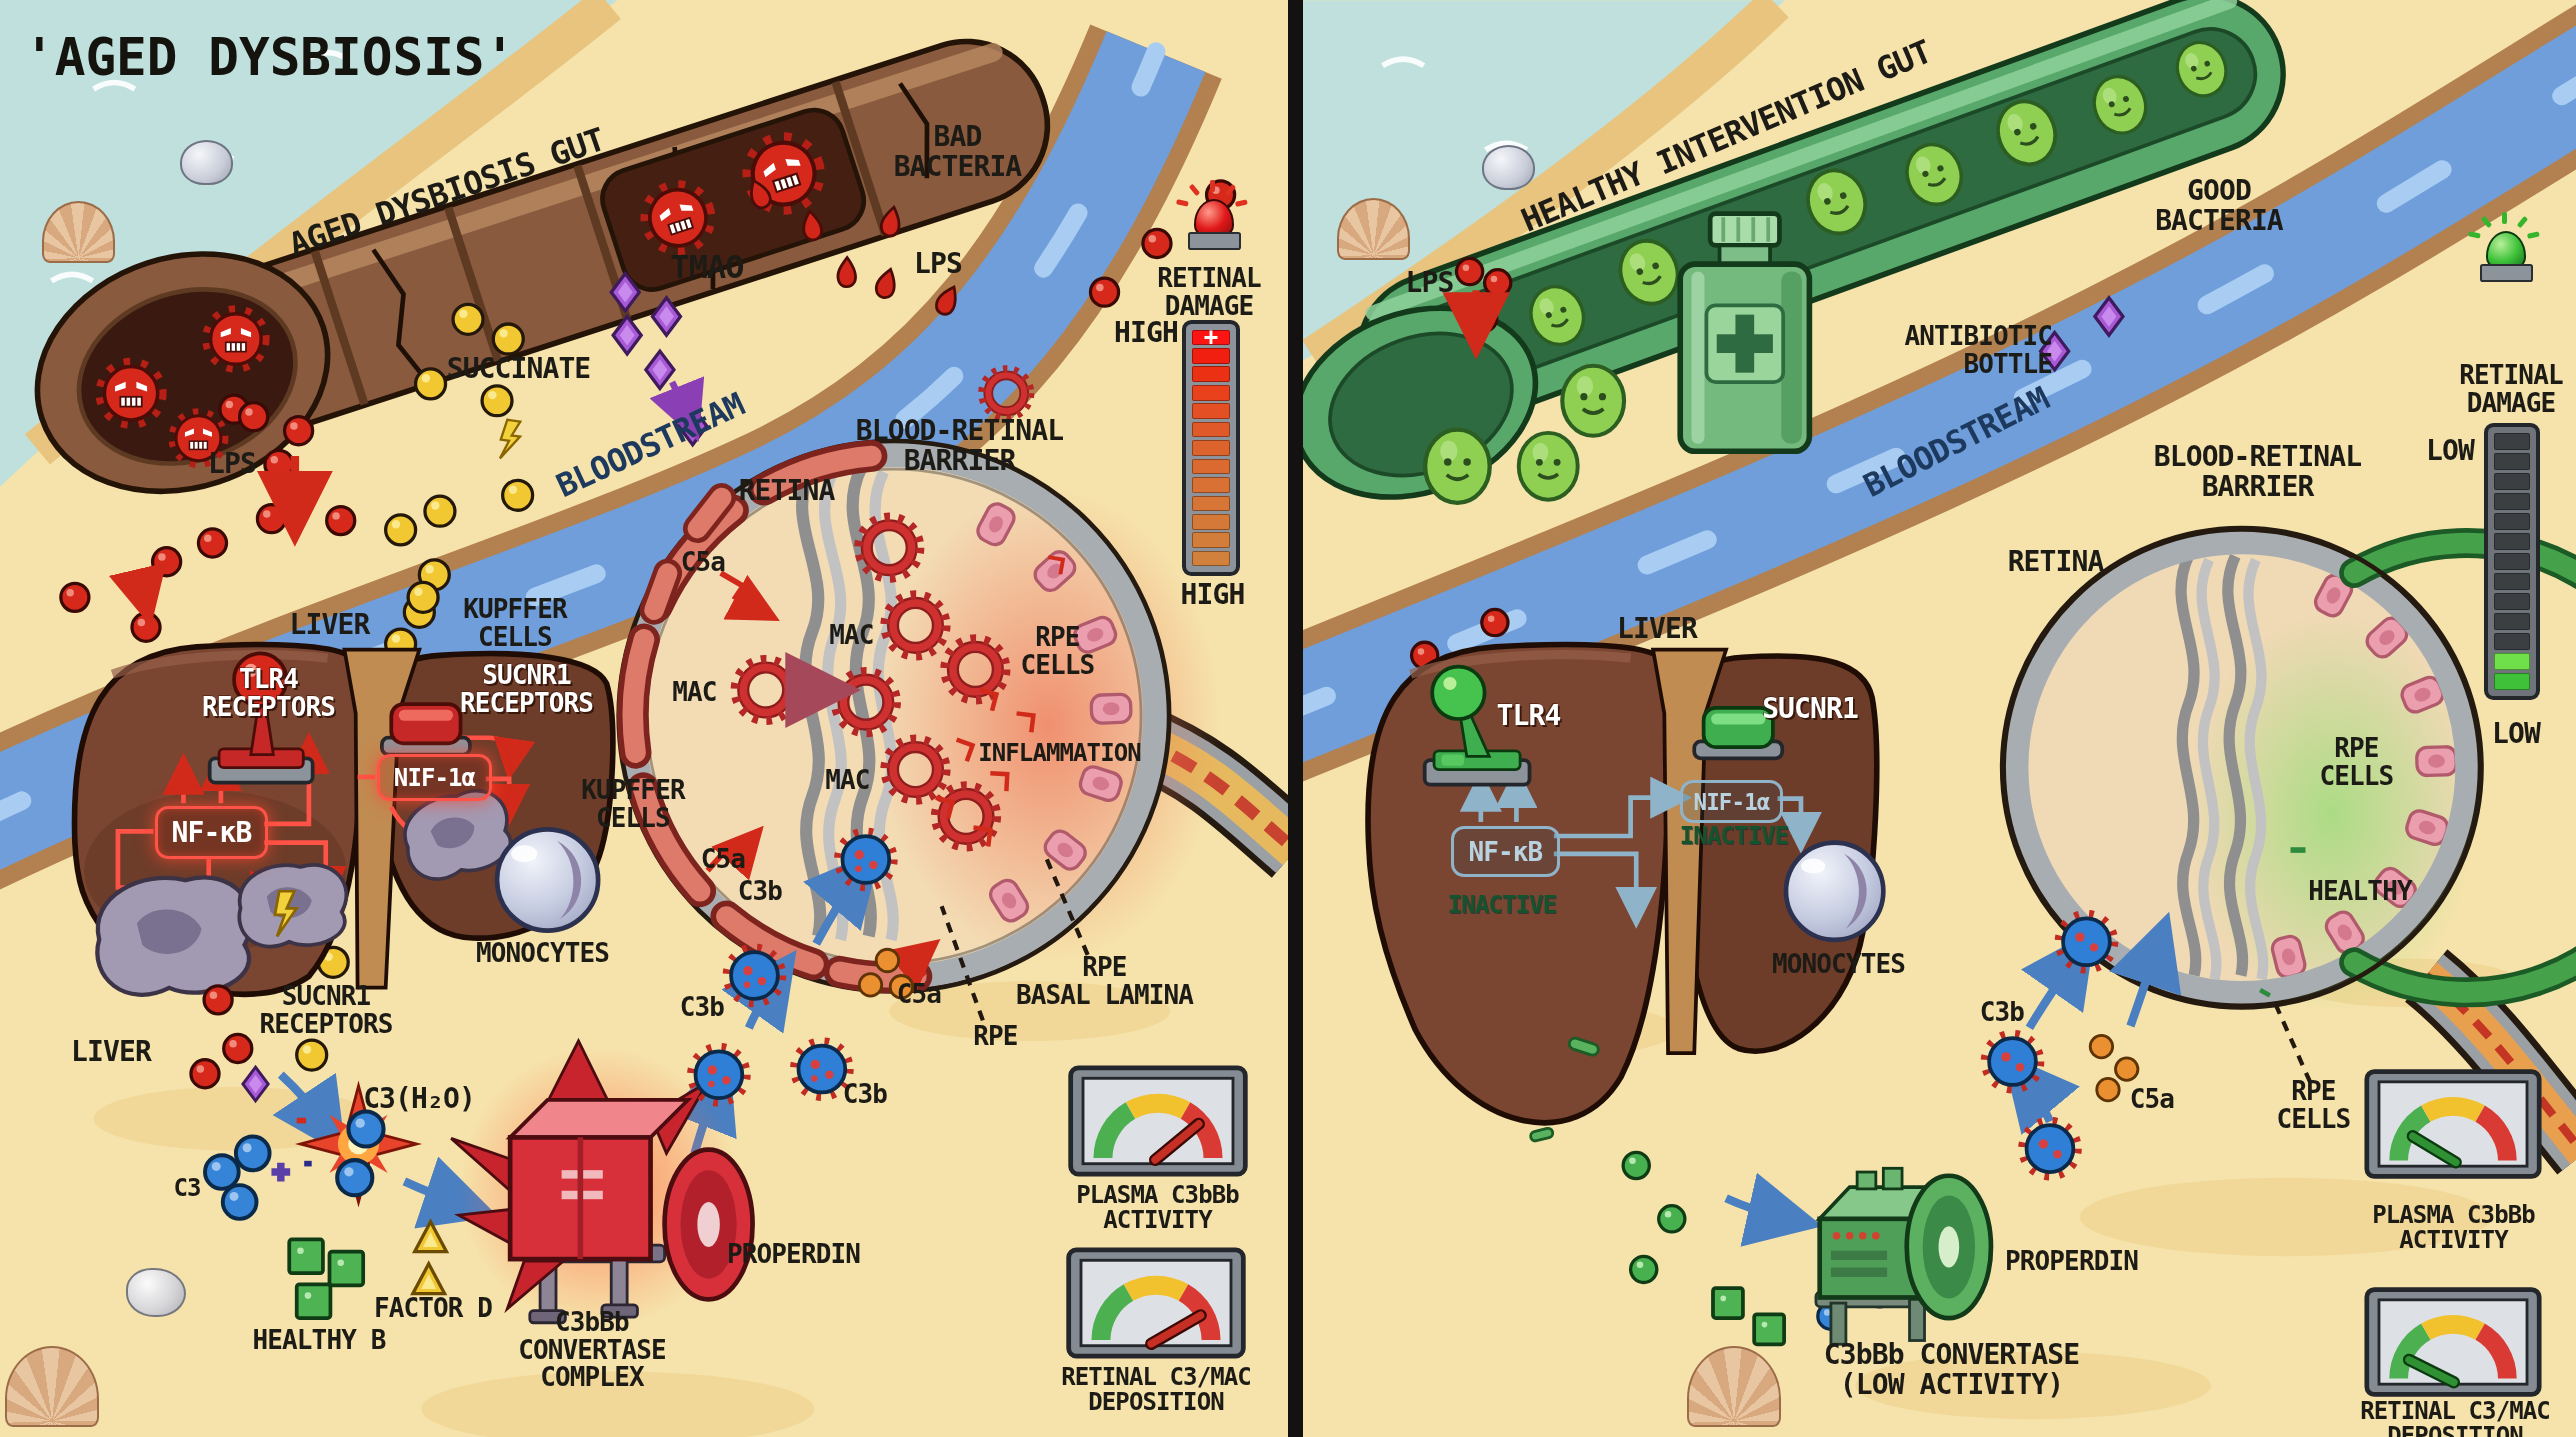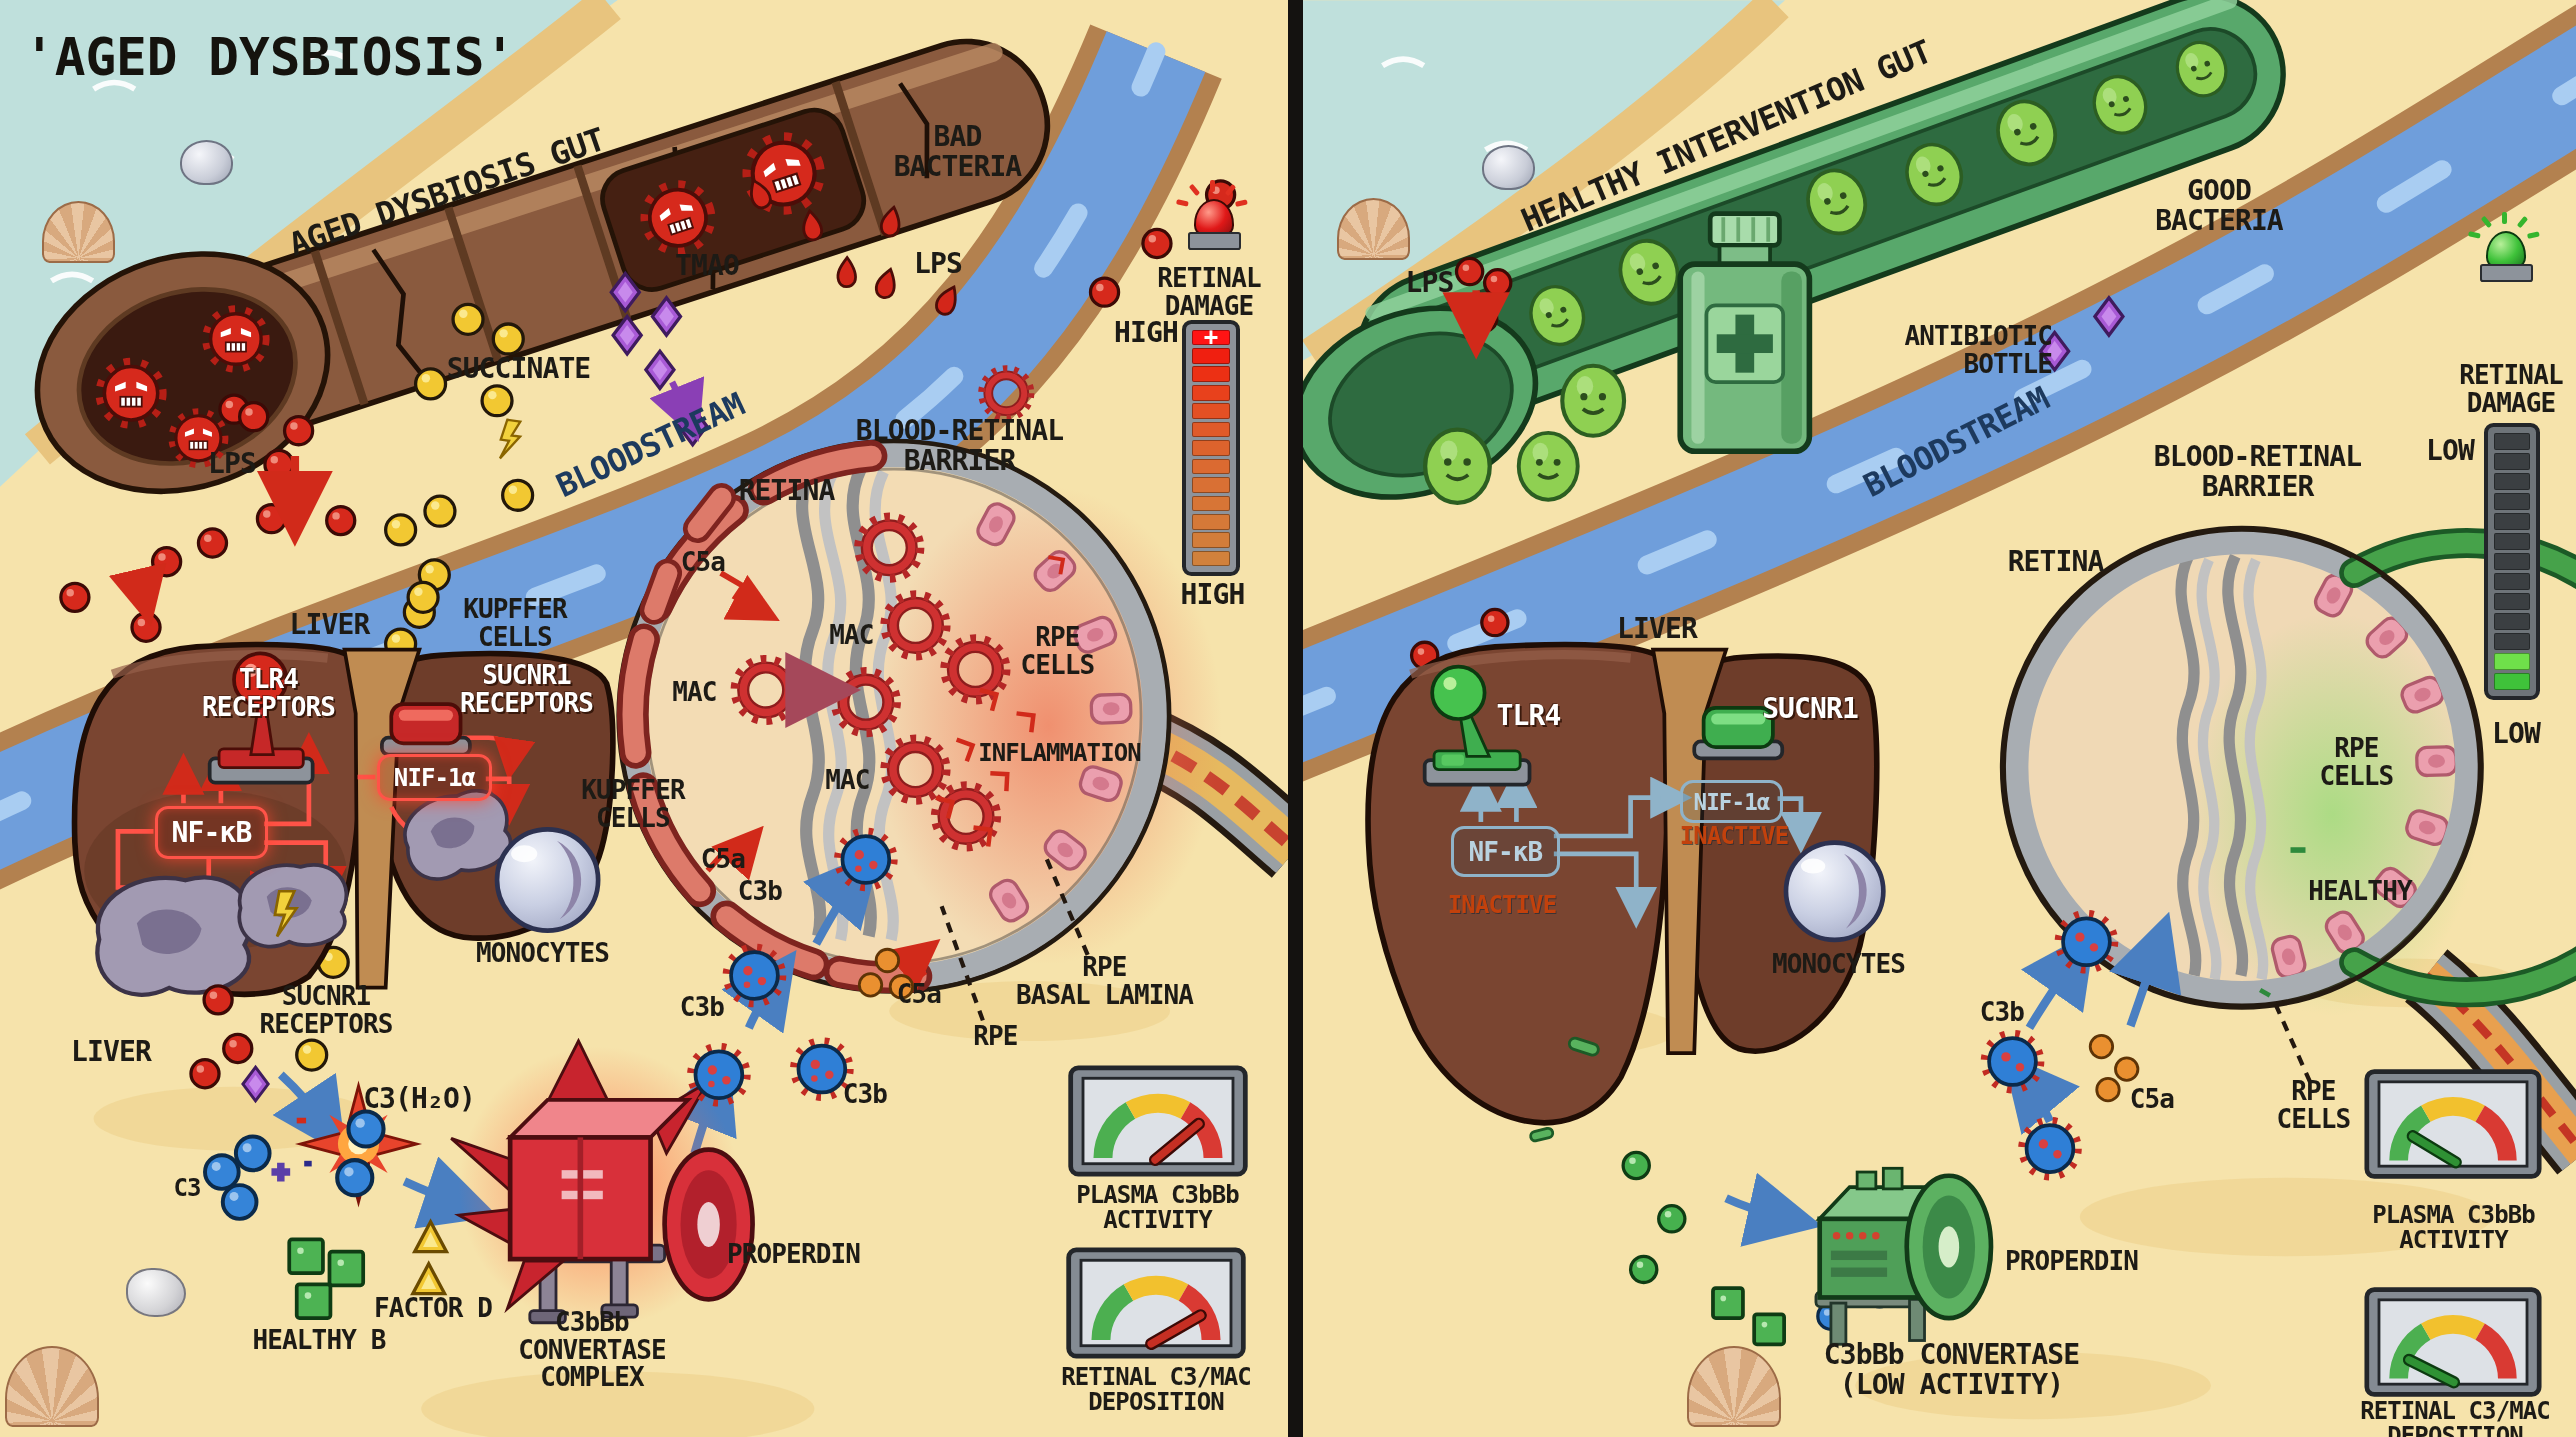--- a/index.html
+++ b/index.html
@@ -6,21 +6,21 @@
   #stage{position:relative;width:2576px;height:1438px;overflow:hidden;background:#f6e3ab;
          font-family:"DejaVu Sans Mono","Liberation Mono",monospace;}
   .panel{position:absolute;top:0;height:1438px;overflow:hidden;}
   #panelL{left:0;width:1288px;}
   #panelR{left:1303px;width:1273px;}
   #divider{position:absolute;left:1288px;top:0;width:15px;height:1438px;background:#141210;z-index:40;}
   .scene{position:absolute;left:0;top:0;z-index:1;}
   .lbl{position:absolute;z-index:10;font-weight:bold;color:#1d1b16;text-align:center;
        line-height:1.06;letter-spacing:-0.9px;white-space:pre-line;transform-origin:center;}
   .lbl.white{color:#ffffff;text-shadow:1.9px 1.9px 0 rgba(46,18,6,.85),-0.9px -0.9px 0 rgba(46,18,6,.5);}
-  .lbl.steel{color:#c2410c;text-shadow:0.9px 0.9px 0 rgba(20,40,55,.6);}
+  .lbl.steel{color:#14532d;text-shadow:0.9px 0.9px 0 rgba(20,40,55,.6);}
   .title{position:absolute;z-index:12;font-weight:bold;color:#15130e;letter-spacing:0px;white-space:nowrap;}
   
   .gbox{position:absolute;z-index:11;display:flex;align-items:center;justify-content:center;
         font-weight:bold;border-radius:13px;letter-spacing:-0.9px;}
   .gbox.red{border:3.7px solid #ff5348;color:#fff;background:rgba(140,30,20,.25);
         box-shadow:0 0 17px rgba(255,70,48,.8), inset 0 0 9.4px rgba(255,70,48,.45);}
   .gbox.steel{border:3.7px solid #8fb3c9;color:#b9d2e0;background:rgba(40,70,90,.18);box-shadow:none;}
   
   .siren{position:absolute;width:52px;height:73px;z-index:11;}
   .siren .dome{position:absolute;left:8.4px;top:19px;width:36px;height:32px;display:block;
@@ -457,21 +457,21 @@
           <path d="M 1050,1090 L 1006,968"></path>
 </g>
 </svg>
 
 <div class="title" style="left:24px;top:28px;font-size:51px;">'AGED DYSBIOSIS'</div>
 <div class="lbl" style="left:185px;top:176px;width:524px;font-size:32px;transform:rotate(-19deg);">AGED DYSBIOSIS GUT</div>
 <div class="lbl" style="left:864px;top:122px;width:187px;font-size:28px;">BAD
 BACTERIA</div>
 <div class="lbl" style="left:891px;top:249px;width:94px;font-size:28px;">LPS</div>
 <div class="lbl" style="left:199px;top:449px;width:66px;font-size:28px;">LPS</div>
-<div class="lbl" style="left:651px;top:251px;width:112px;font-size:28px;">TMAO</div>
+<div class="lbl" style="left:651px;top:251px;width:112px;font-size:32px;">TMAO</div>
 <div class="lbl" style="left:397px;top:354px;width:243px;font-size:28px;">SUCCINATE</div>
 <div class="lbl" style="left:482px;top:429px;width:337px;font-size:32px;transform:rotate(-25deg);color:#1d3a5e;">BLOODSTREAM</div>
 
 <div class="siren red" style="left:1186px;top:180px;">
         <i class="r1"></i>
         <i class="r2"></i>
         <i class="r3"></i>
         <i class="r4"></i>
         <i class="r5"></i>
         <b class="dome"></b>

